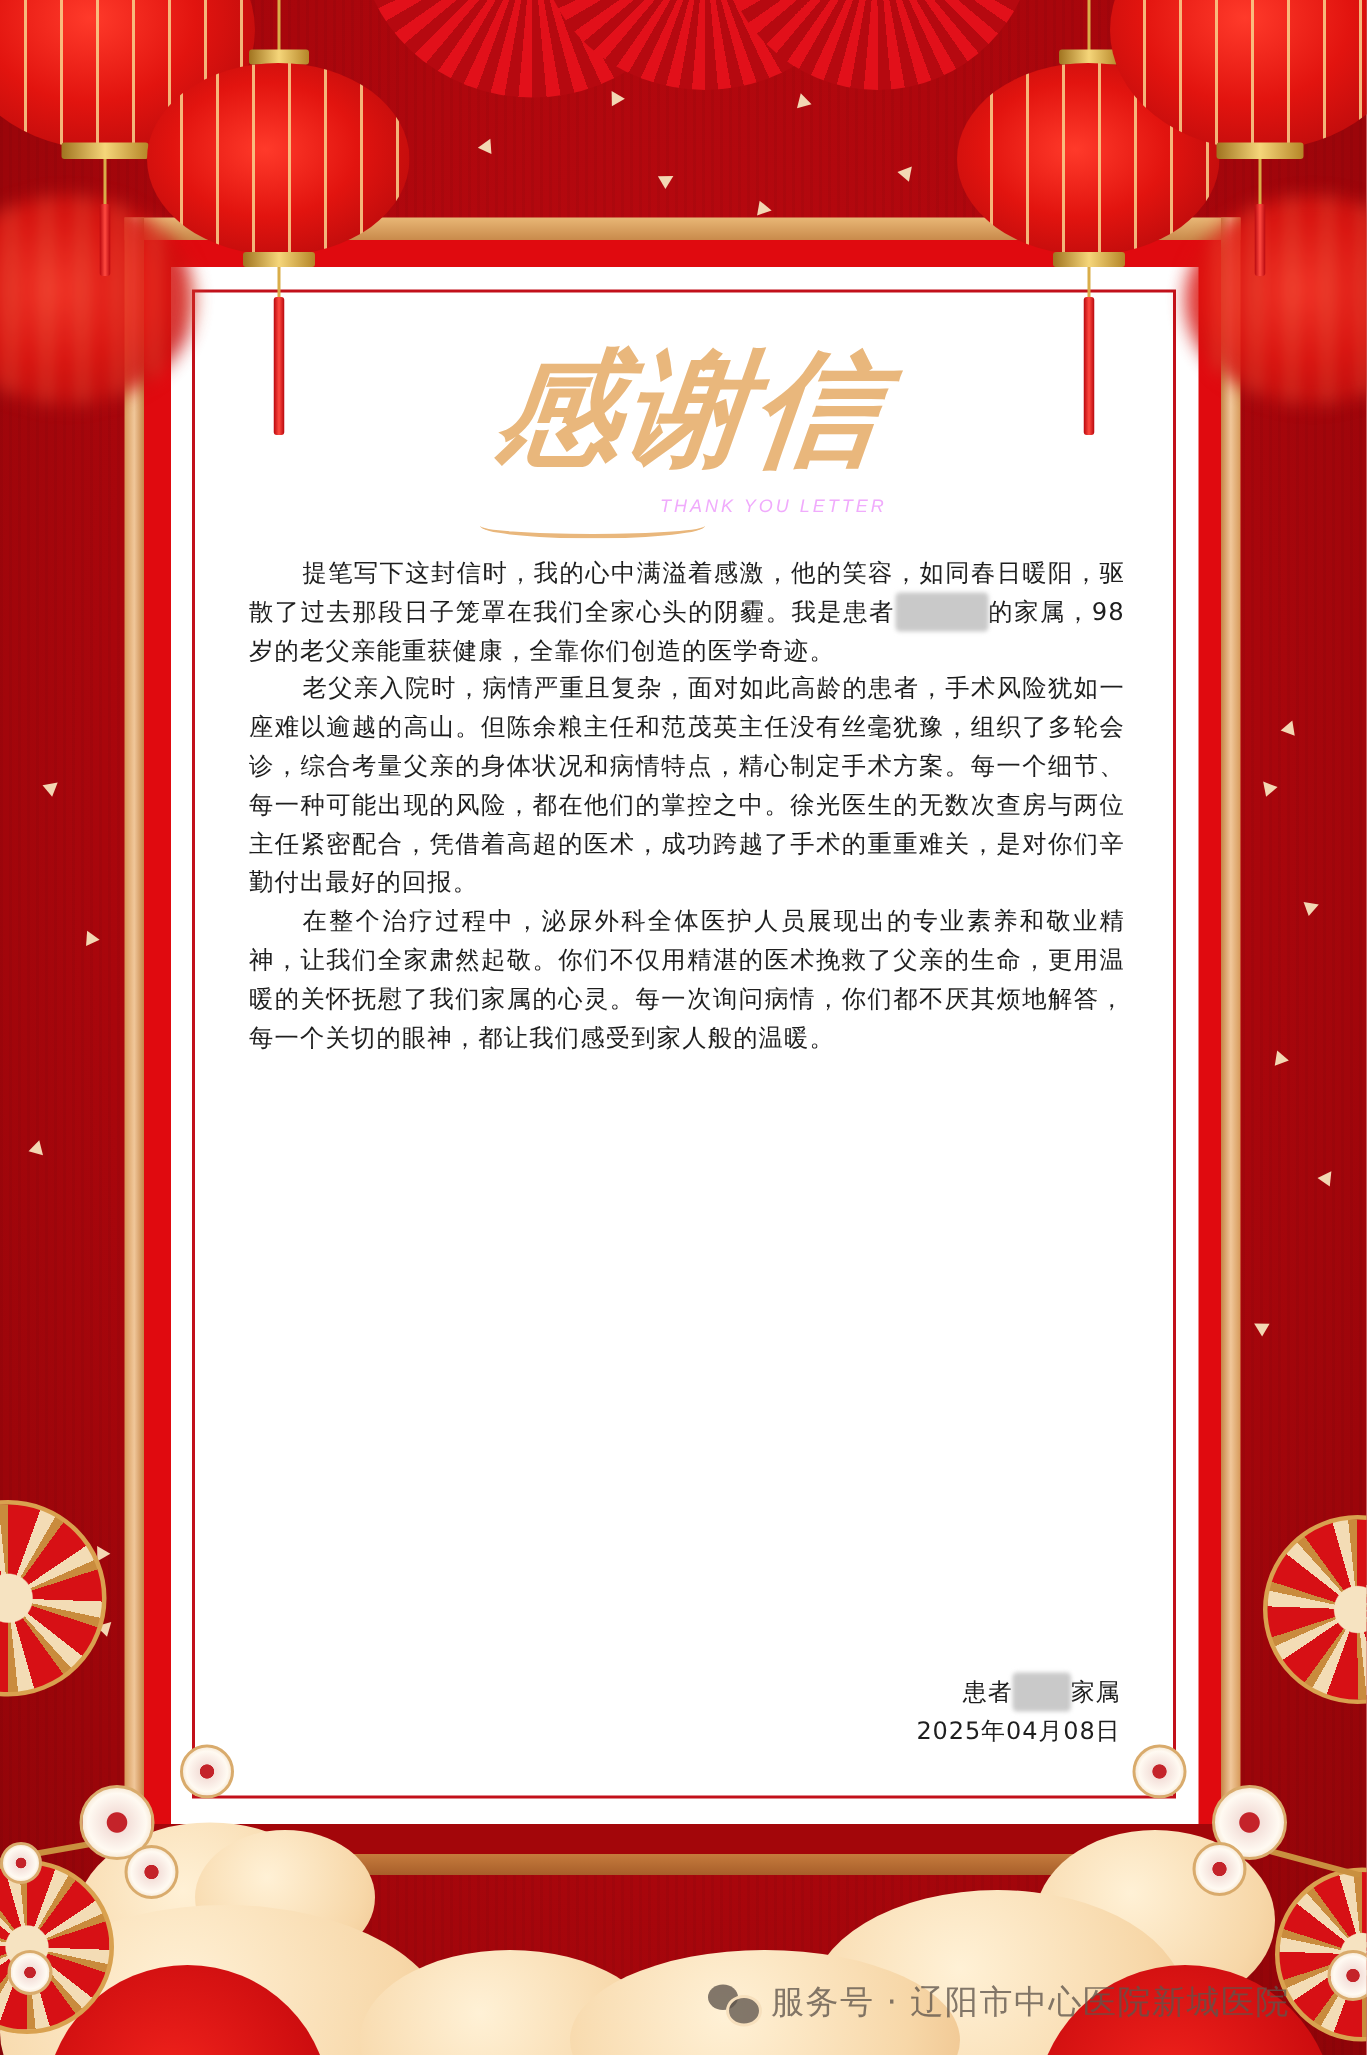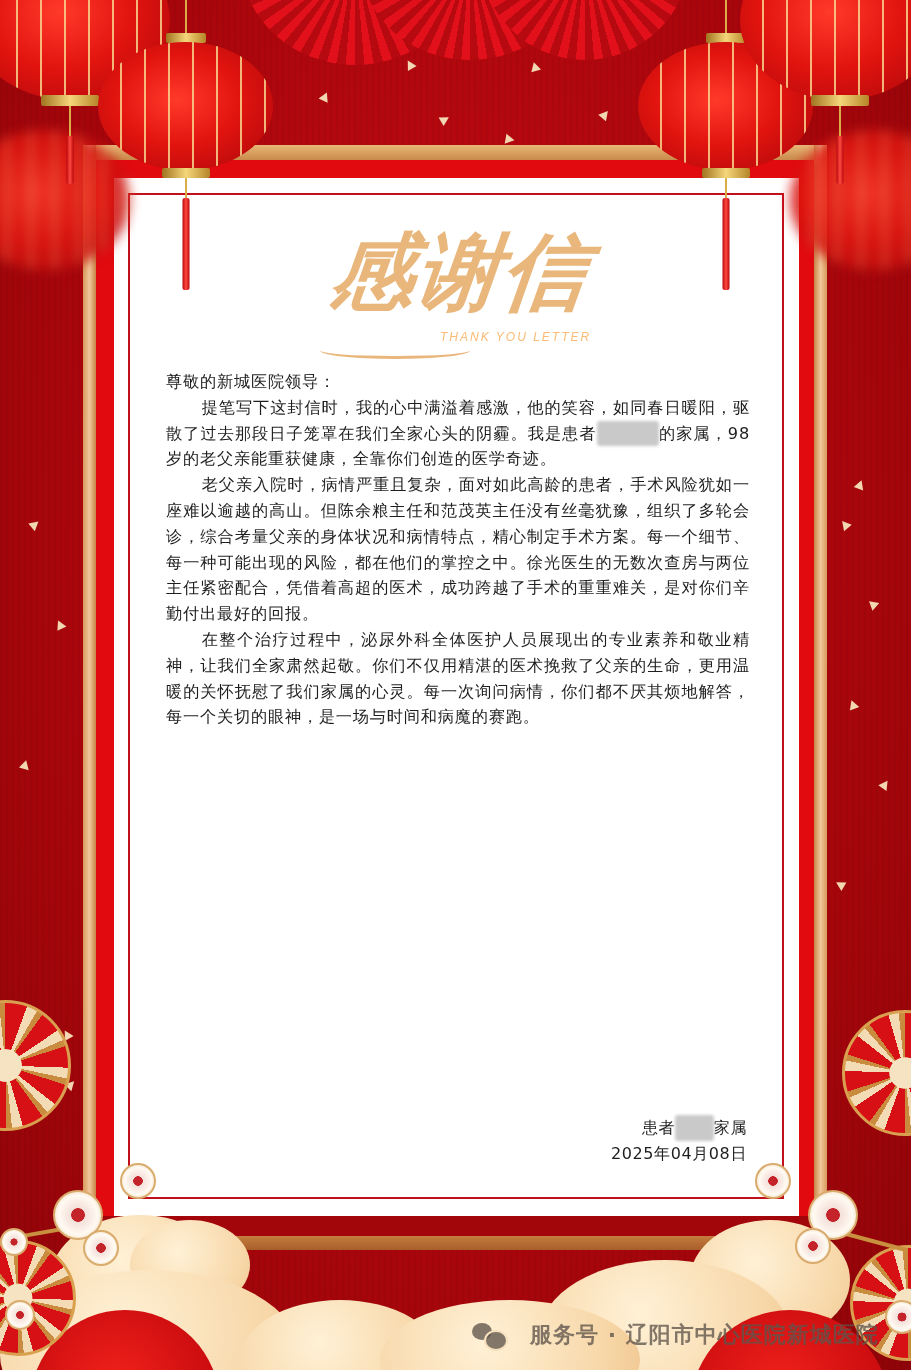--- a/index.html
+++ b/index.html
@@ -67,21 +67,21 @@
   }
   .title-cn {
     position: absolute; left: 10px; top: 6px; width: 300px; text-align: center;
     font-family: "DejaVu Serif", "Liberation Serif", serif;
     font-size: 84px; font-weight: bold; color: #e9b77c; letter-spacing: 2px;
     font-style: italic; transform: skewX(-6deg);
   }
   .title-en {
     position: absolute; left: 140px; top: 120px; width: 160px;
     font-family: "Liberation Sans", sans-serif;
-    font-size: 12px; color: #fdba74; letter-spacing: 2px; font-style: italic;
+    font-size: 12px; color: #f0abfc; letter-spacing: 2px; font-style: italic;
   }
   .title-swoosh {
     position: absolute; left: 20px; top: 132px; width: 150px; height: 14px;
     border-bottom: 3px solid #e9b77c; border-radius: 0 0 60% 60%;
   }
   
   .letter {
     position: absolute; left: 166px; top: 369px; width: 584px;
     font-family: "DejaVu Sans", "Liberation Sans", sans-serif;
     font-size: 16.2px; line-height: 25.8px; color: #1e1e1e;
@@ -140,24 +140,23 @@
     background: radial-gradient(circle, #c4232a 0 20%, #f4e0da 22%, #fffaf2 60%, #e7c59a 100%);
     border: 2px solid #d9ab6c;
   }
   .branch {
     position: absolute; height: 4px; background: #c9903f; border-radius: 2px;
     transform-origin: left center;
   }
   
   .watermark {
     position: absolute; left: 472px; top: 1317px; height: 36px;
-    display: flex; align-items: center; gap: 24px;
+    display: flex; align-items: center; gap: 8px;
     font-family: "DejaVu Sans", sans-serif; font-size: 22px; color: rgba(95,85,75,0.78);
     letter-spacing: 1px;
-    font-weight: bold;
   }
   .wechat-icon { width: 34px; height: 28px; position: relative; }
   .wechat-icon .b1 {
     position: absolute; left: 0; top: 2px; width: 20px; height: 17px; border-radius: 50%;
     background: rgba(95,85,75,0.78);
   }
   .wechat-icon .b2 {
     position: absolute; left: 12px; top: 9px; width: 20px; height: 17px; border-radius: 50%;
     background: rgba(95,85,75,0.78); border: 2px solid #f7e0bd;
   }
@@ -237,24 +236,23 @@
   <div class="tassel" style="top:196px; height:48px;"></div>
 </div>
 
 <div class="title">
   <div class="title-cn">感谢信</div>
   <div class="title-swoosh"></div>
   <div class="title-en">THANK YOU LETTER</div>
 </div>
 
 <div class="letter">
-  <p>尊敬的新城医院领导：</p>
   <p class="indent"><span>提笔写下这封信时，我的心中满溢着感激，他的笑容，如同春日暖阳，驱散了过去那段日子笼罩在我们全家心头的阴霾。我是患者</span><span class="blur">██</span><span>的家属，98 岁的老父亲能重获健康，全靠你们创造的医学奇迹。</span></p>
   <p class="indent">老父亲入院时，病情严重且复杂，面对如此高龄的患者，手术风险犹如一座难以逾越的高山。但陈余粮主任和范茂英主任没有丝毫犹豫，组织了多轮会诊，综合考量父亲的身体状况和病情特点，精心制定手术方案。每一个细节、每一种可能出现的风险，都在他们的掌控之中。徐光医生的无数次查房与两位主任紧密配合，凭借着高超的医术，成功跨越了手术的重重难关，是对你们辛勤付出最好的回报。</p>
-  <p class="indent">在整个治疗过程中，泌尿外科全体医护人员展现出的专业素养和敬业精神，让我们全家肃然起敬。你们不仅用精湛的医术挽救了父亲的生命，更用温暖的关怀抚慰了我们家属的心灵。每一次询问病情，你们都不厌其烦地解答，每一个关切的眼神，是一场与时间和病魔的赛跑。</p>
+  <p class="indent">在整个治疗过程中，泌尿外科全体医护人员展现出的专业素养和敬业精神，让我们全家肃然起敬。你们不仅用精湛的医术挽救了父亲的生命，更用温暖的关怀抚慰了我们家属的心灵。每一次询问病情，你们都不厌其烦地解答，每一个关切的眼神，都让我们感受到家人般的温暖。</p>
 </div>
 
 <div class="signoff">
   <div><span>患者</span><span class="blur">███</span><span>家属</span></div>
   <div>2025年04月08日</div>
 </div>
 
 <div class="knot" style="left:-60px; top:1000px; width:125px; height:125px;"></div>
 <div class="knot" style="left:842px; top:1010px; width:120px; height:120px;"></div>
 

